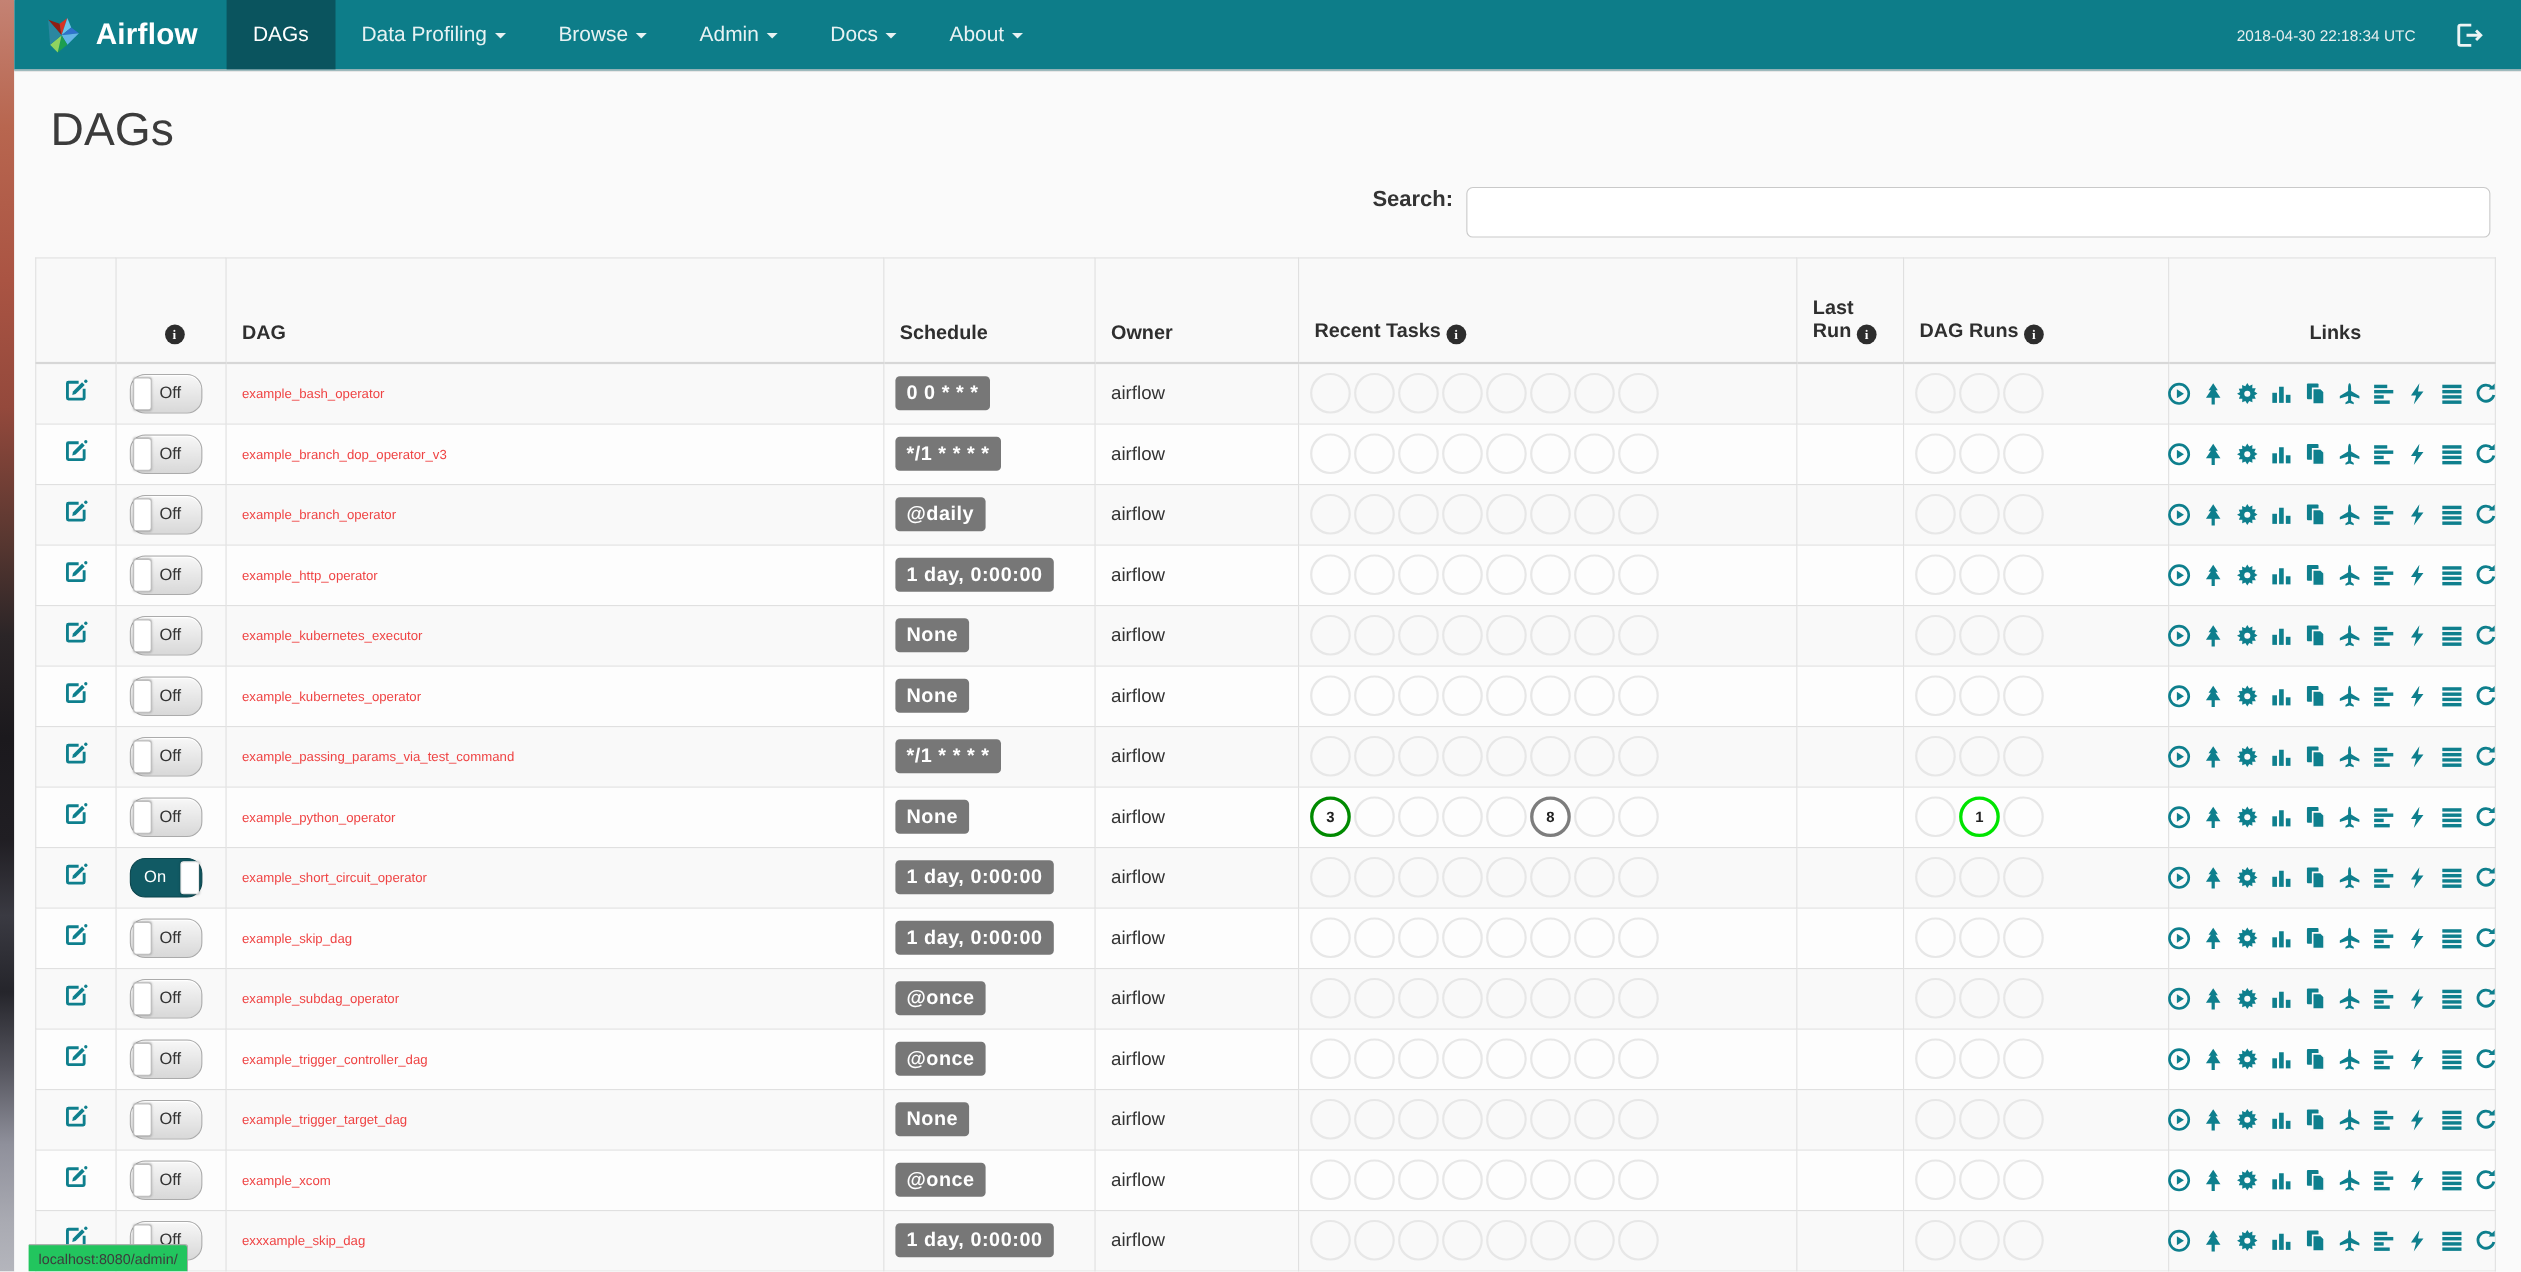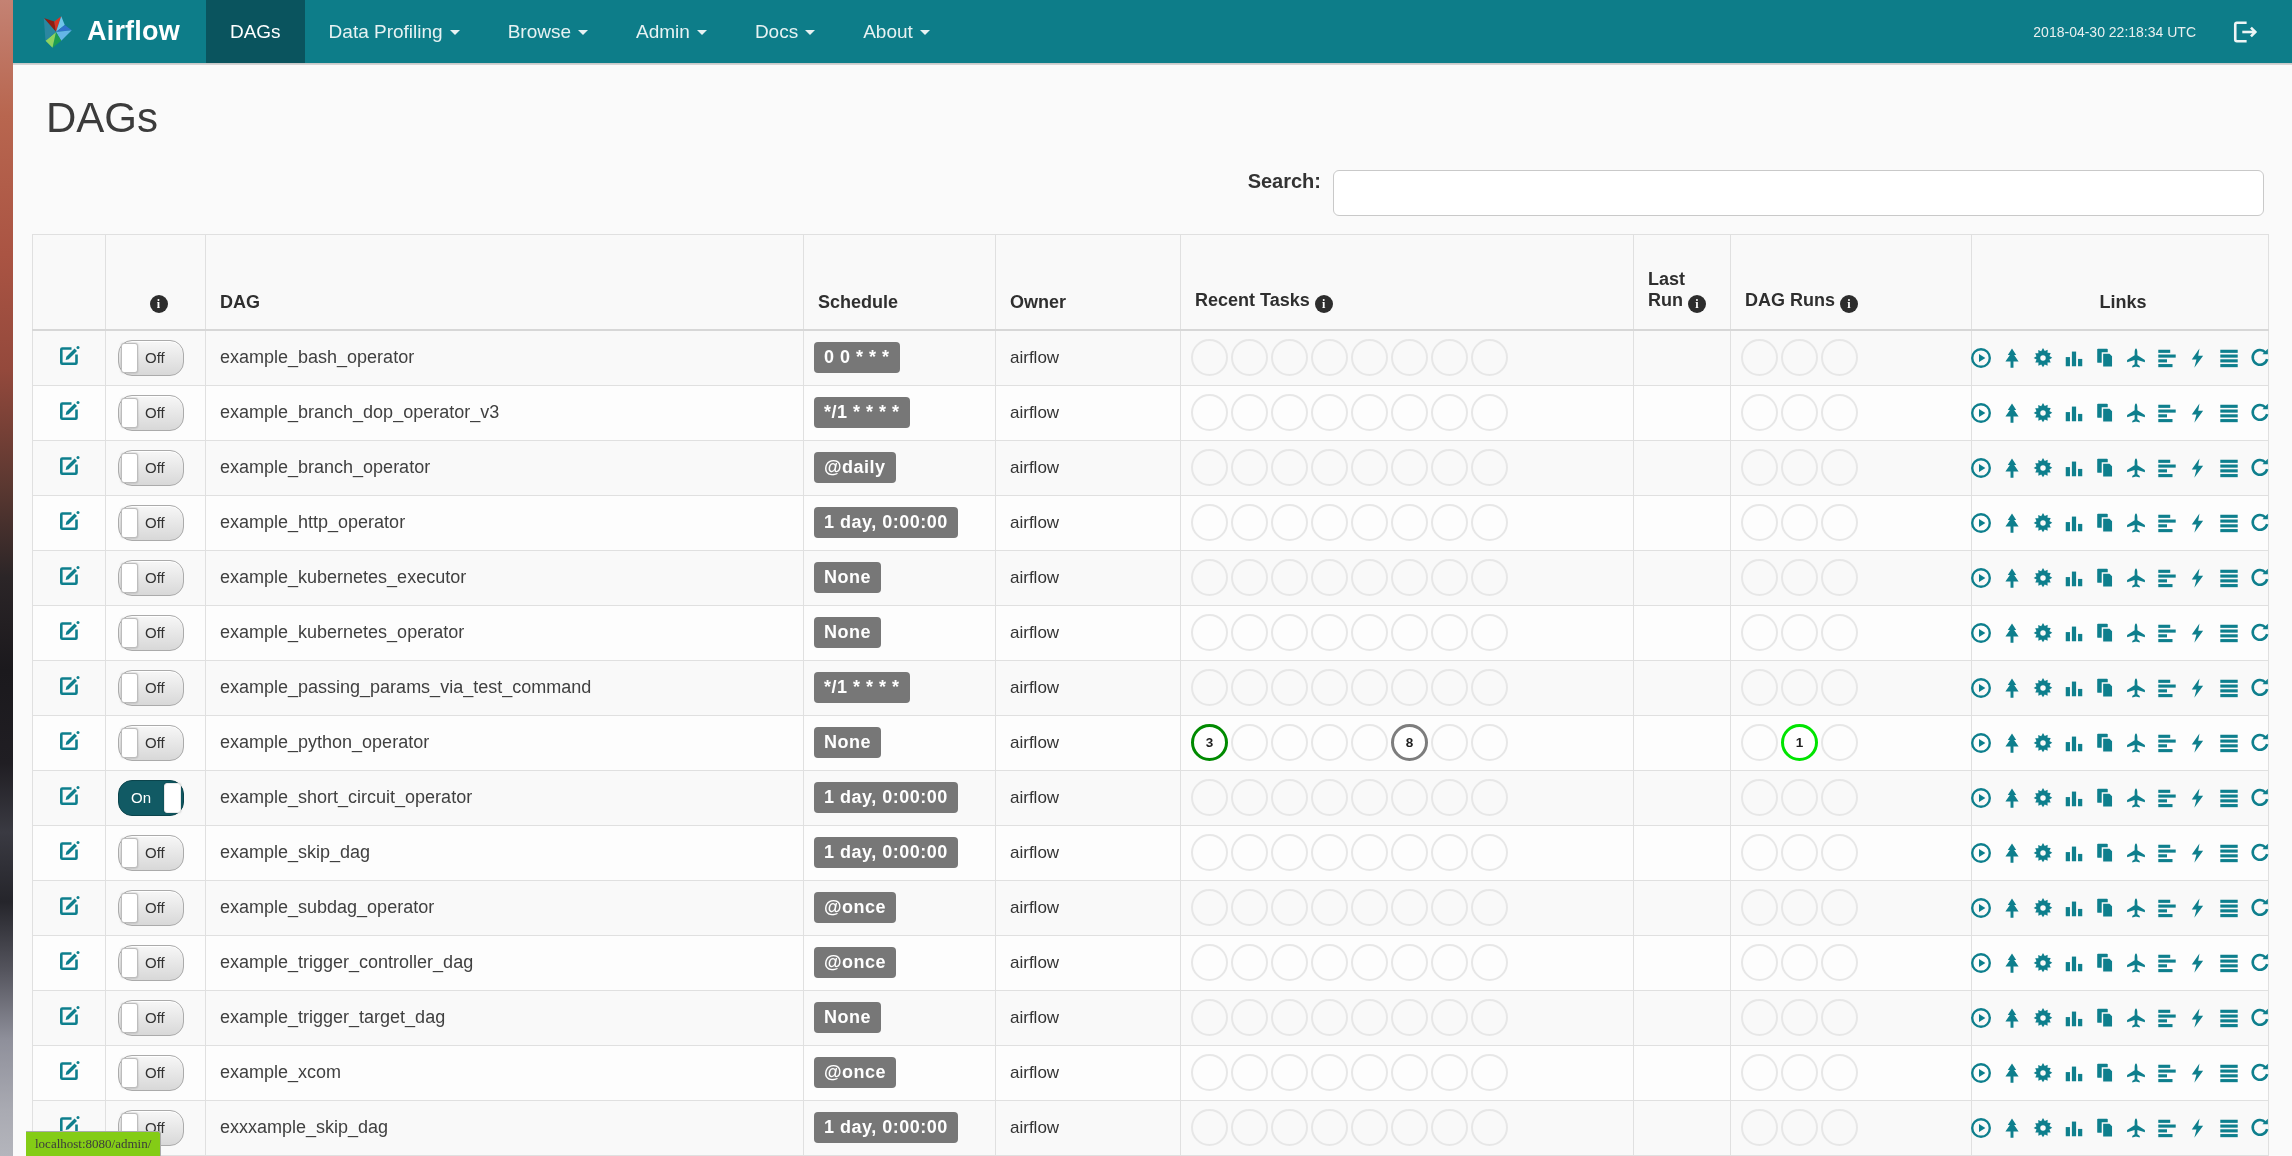--- a/index.html
+++ b/index.html
@@ -70,39 +70,39 @@
   .toggle{display:inline-flex;align-items:center;width:64px;height:34px;border-radius:14px;
     border:1px solid #ababab;background:linear-gradient(180deg,#f7f7f7,#d8d8d8);
     margin-left:12px;cursor:pointer;position:relative;box-shadow:inset 0 1px 0 #fff;}
   .toggle .knob{position:absolute;left:2px;top:2px;width:15px;height:28px;border-radius:3px;
     background:#fff;border:1px solid #bdbdbd;box-shadow:0 0 2px rgba(0,0,0,.25);}
   .toggle .tlabel{margin-left:26px;font-size:15px;color:#333;}
   .toggle.on{background:#115a64;border-color:#0b444c;box-shadow:none;}
   .toggle.on .knob{left:auto;right:2px;border-color:#e8e8e8;}
   .toggle.on .tlabel{margin-left:12px;color:#fff;}
 
-  .dag-link{color:#404040;text-decoration:none;font-size:18px;padding-left:14px;cursor:pointer;display:inline-block;}
+  .dag-link{color:#ef4444;text-decoration:none;font-size:12px;padding-left:14px;cursor:pointer;display:inline-block;}
 
   .sched-badge{display:inline-block;margin-left:10px;background:#777;color:#fff;
     font-size:18px;font-weight:700;letter-spacing:.5px;border-radius:4px;padding:5px 10px;
     white-space:nowrap;}
   .owner-cell{font-size:17px;color:#333;padding-left:14px;}
 
   .circles{display:flex;align-items:center;gap:3px;padding-left:10px;}
   .circle{width:37px;height:37px;border-radius:50%;border:2px solid #e7e7e7;box-sizing:border-box;
     display:flex;align-items:center;justify-content:center;background:transparent;}
   .circle.badged{border-width:3px;background:#fff;font-size:13.5px;font-weight:700;color:#222;cursor:pointer;}
 
   .links-cell{display:flex;align-items:center;justify-content:center;gap:9px;}
   .link-ic{width:22px;height:22px;color:#0e7f8d;cursor:pointer;display:inline-block;}
 
   
   .status-bar{position:absolute;left:13px;bottom:0;height:24px;display:flex;align-items:center;
-    background:#84cc16;border:1px solid #ababab;border-left:none;border-bottom:none;
-    border-top-right-radius:3px;padding:0 9px;font-size:13px;color:#3c3c3c;font-family:Liberation Serif, serif;}
+    background:#22c55e;border:1px solid #ababab;border-left:none;border-bottom:none;
+    border-top-right-radius:3px;padding:0 9px;font-size:13px;color:#3c3c3c;}
   svg{display:block;}
 </style>
 </head>
 <body>
 
 <div class="desktop-strip"></div>
 
 <div class="window">
 
   <div class="navbar">

